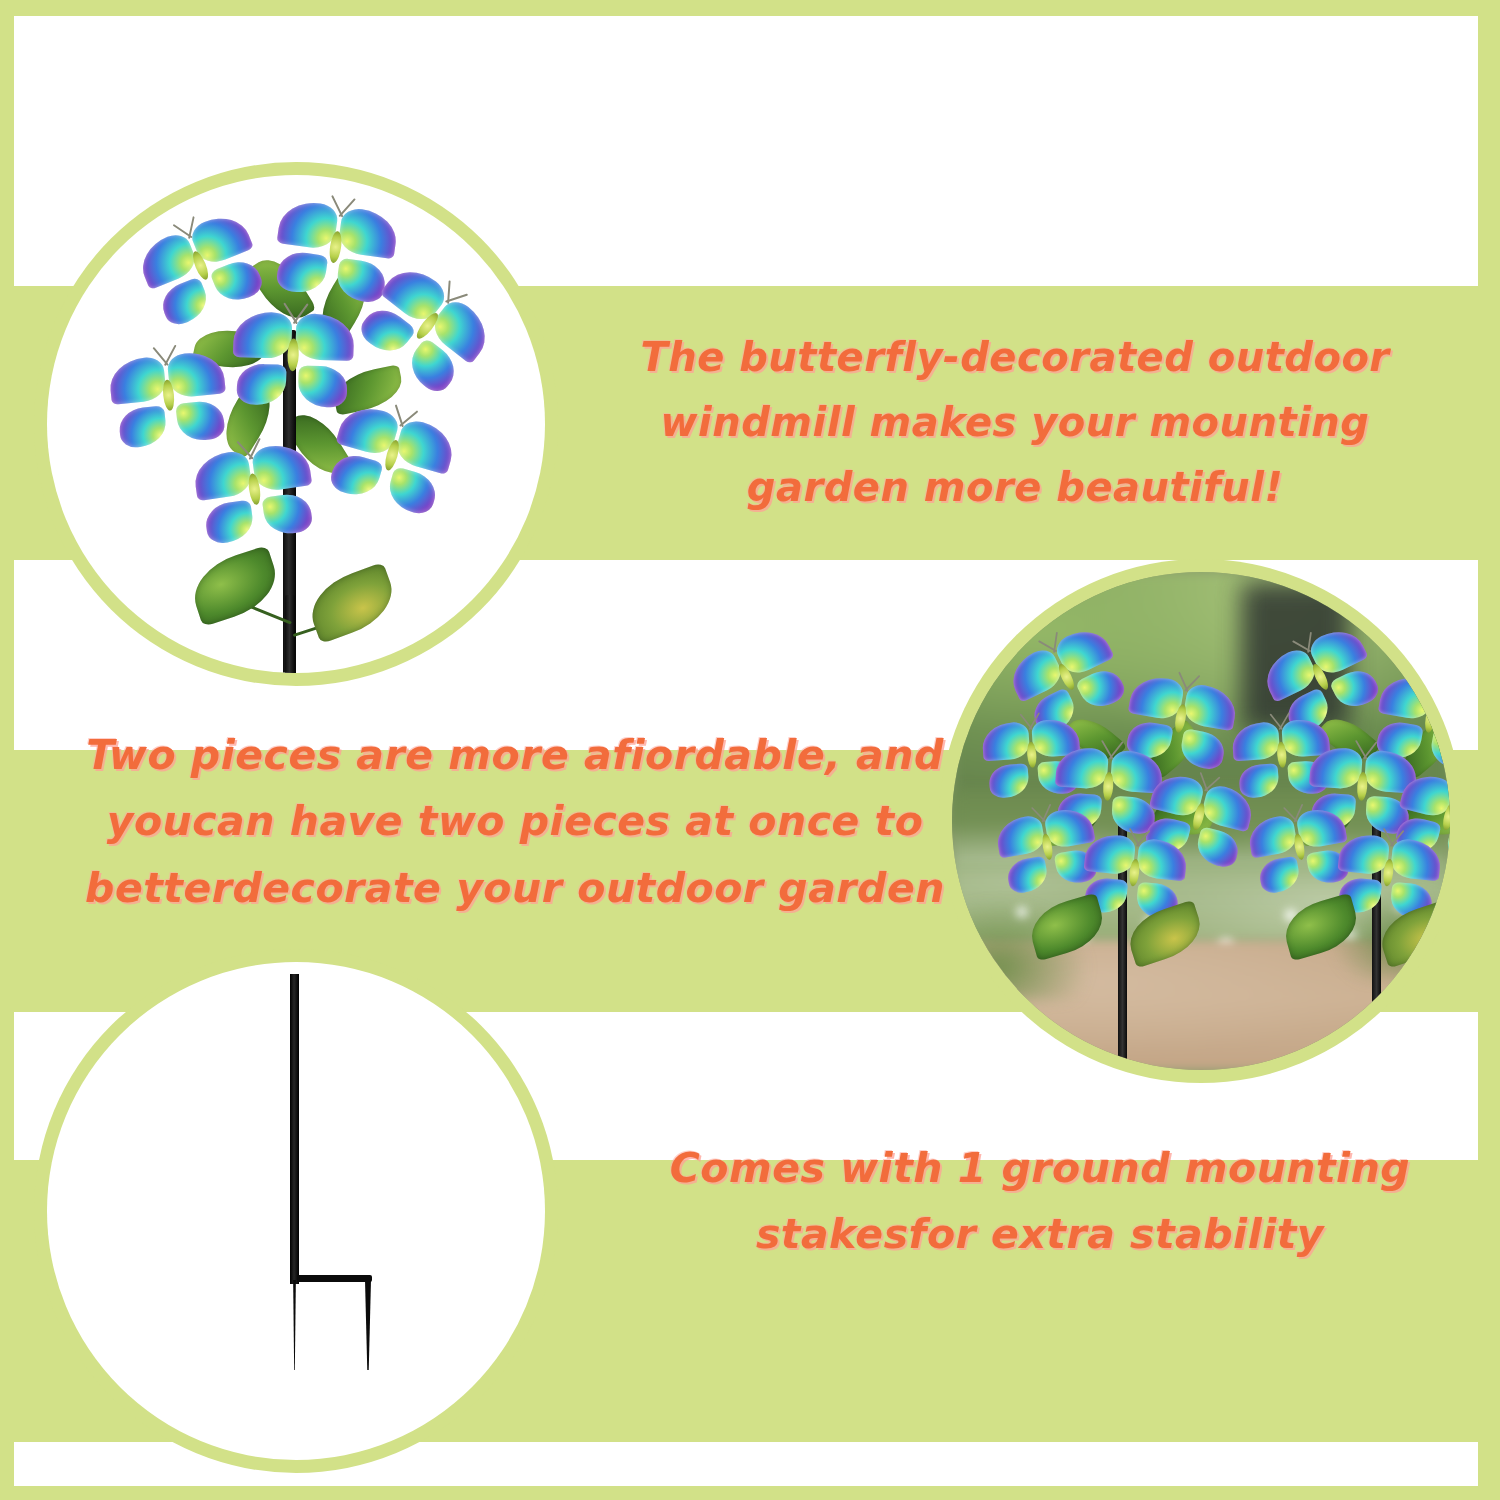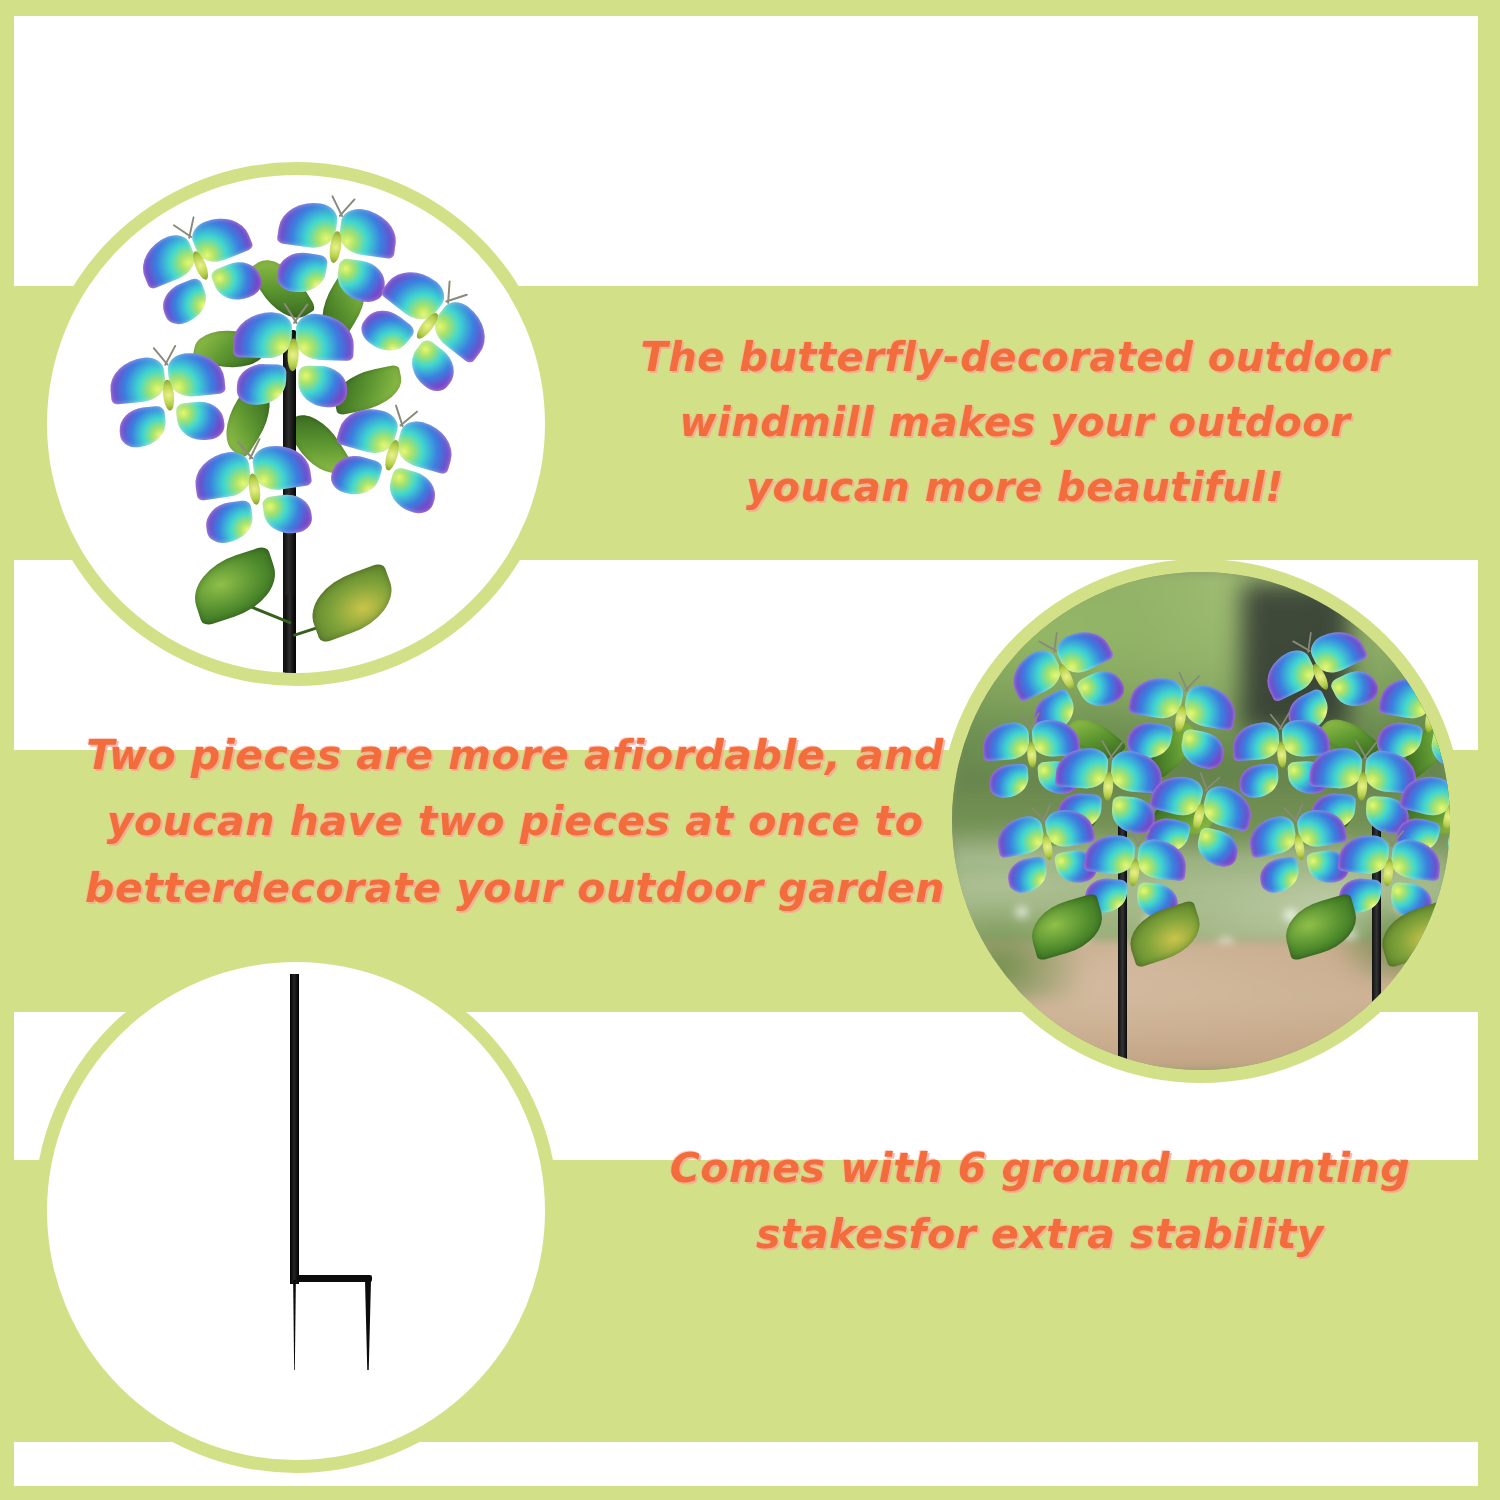--- a/index.html
+++ b/index.html
@@ -291,21 +291,21 @@
         <span class="body"></span>
       </div>
 
       <div class="stemline" id="c1-stemL"></div>
       <div class="stemline" id="c1-stemR"></div>
       <div class="leaf" id="c1-leafL"></div>
       <div class="leaf gold" id="c1-leafR"></div>
     </div>
   </div>
 
-  <div class="copy" id="copy1">The butterfly-decorated outdoor windmill makes your outdoor youcan more beautiful!</div>
+  <div class="copy" id="copy1">The butterfly-decorated outdoor windmill makes your mounting garden more beautiful!</div>
 
   <div class="copy" id="copy2">Two pieces are more afiordable, and youcan have two pieces at once to betterdecorate your outdoor garden</div>
 
   <div class="circle" id="circle2">
     <div id="gardenbg">
       <div class="g-sky"></div>
       <div class="g-dark"></div>
       <div class="g-mid"></div>
       <div class="g-flowers"></div>
       <div class="g-ground"></div>
@@ -456,15 +456,15 @@
     <div class="leaf gold" style="left:428px;top:338px;width:74px;height:48px;transform:rotate(162deg);"></div>
   </div>
 
   <div class="circle" id="circle3">
     <div id="c3-rod"></div>
     <div id="c3-tip"></div>
     <div id="c3-arm"></div>
     <div id="c3-prong"></div>
   </div>
 
-  <div class="copy" id="copy3">Comes with 6 ground mounting stakesfor extra stability</div>
+  <div class="copy" id="copy3">Comes with 1 ground mounting stakesfor extra stability</div>
 
 </div>
 
 </body></html>

